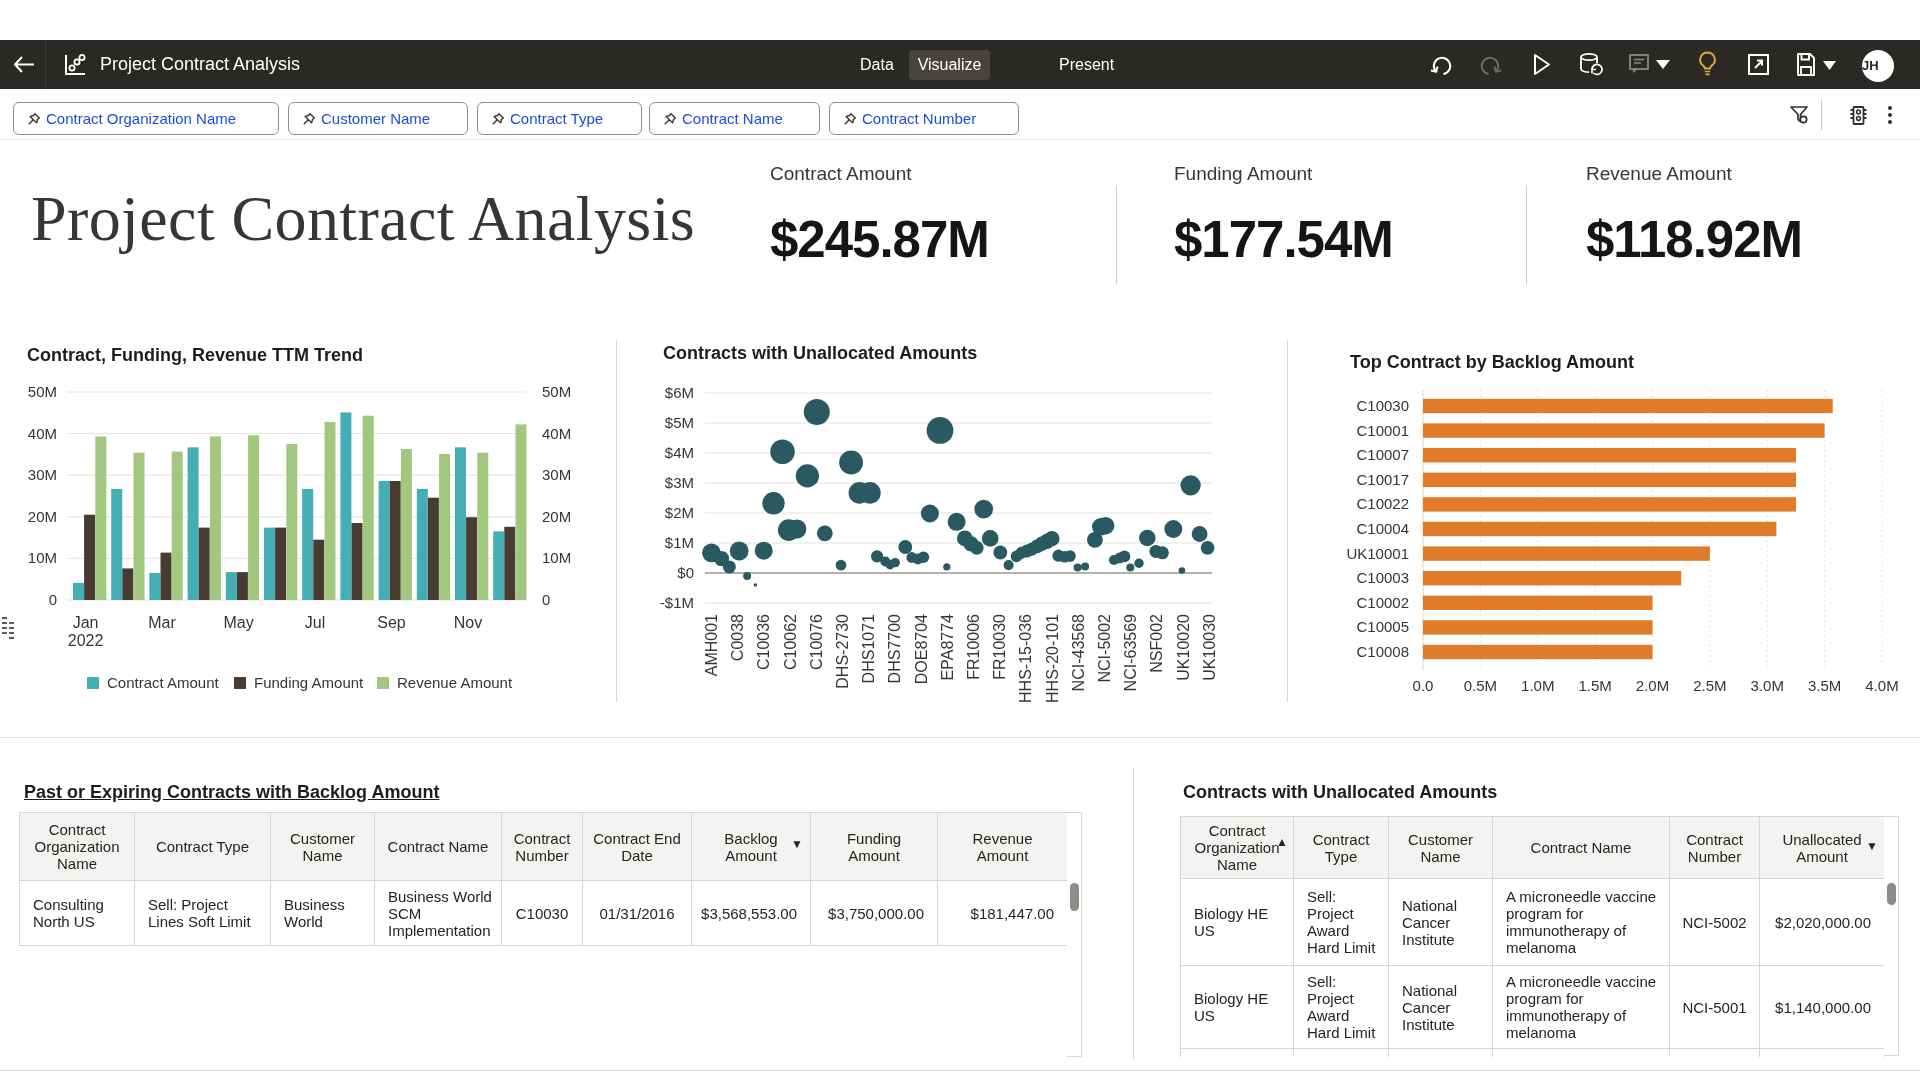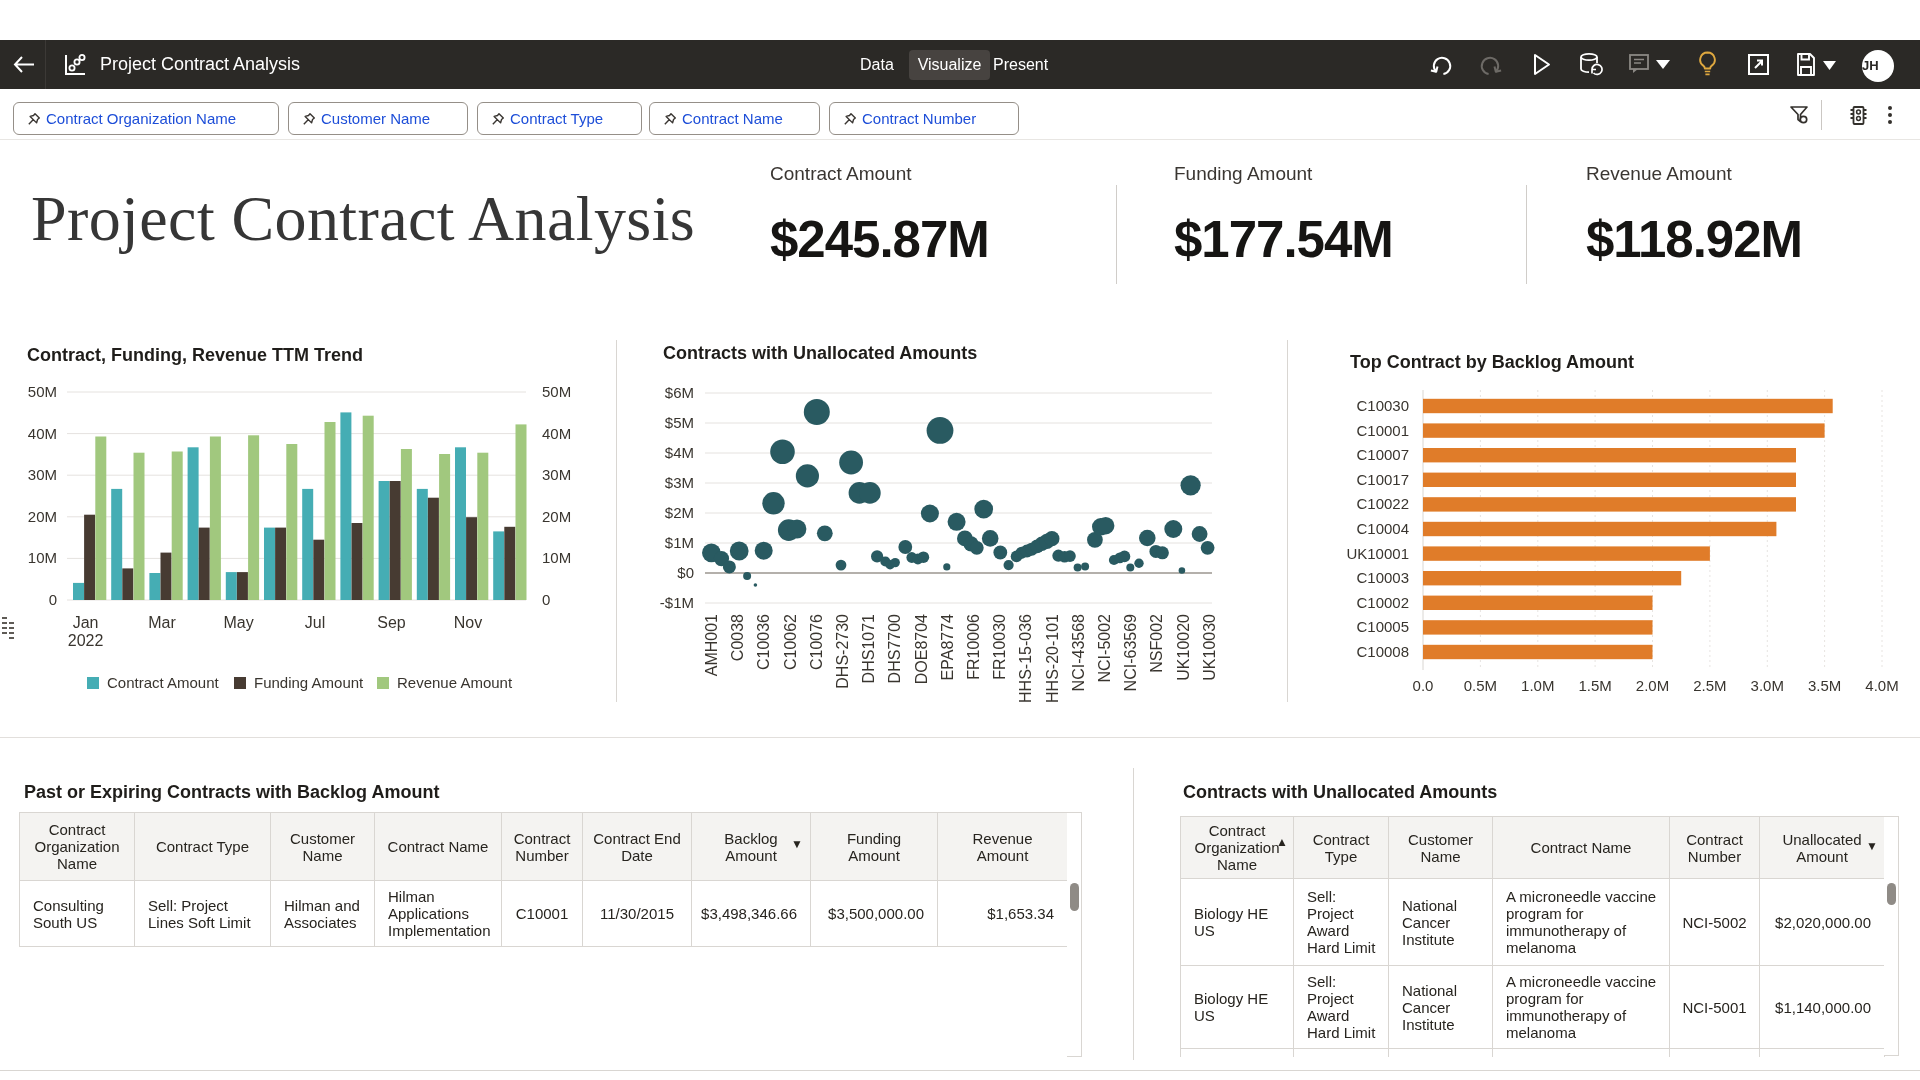--- a/index.html
+++ b/index.html
@@ -50,21 +50,21 @@
   </svg>
   <svg class="abs" style="left:64px;top:14px" width="22" height="22" viewBox="0 0 22 22">
     <path d="M2 1 V20 H21" stroke="#fff" stroke-width="2" fill="none"></path>
     <circle cx="8" cy="14" r="2.6" stroke="#fff" stroke-width="1.8" fill="none"></circle>
     <circle cx="13" cy="8" r="2.6" stroke="#fff" stroke-width="1.8" fill="none"></circle>
     <circle cx="18" cy="3.5" r="2.6" stroke="#fff" stroke-width="1.8" fill="none"></circle>
   </svg>
   <div class="abs navtab" style="left:100px; font-size:18px;">Project Contract Analysis</div>
   <div class="abs navtab" style="left:860px;">Data</div>
   <div class="abs" id="viztab">Visualize</div>
-  <div class="abs navtab" style="left:993px;">Present</div>
+  <div class="abs navtab" style="left:1059px;">Present</div>
 
   <svg class="abs" style="left:1430px;top:13px" width="24" height="24" viewBox="0 0 24 24">
     <path d="M6.2 18.8 A 8.2 8.2 0 1 1 13.4 21.1" stroke="#fff" stroke-width="2" fill="none"></path>
     <path d="M7.5 13.6 L6.2 18.8 L0.9 17.6" stroke="#fff" stroke-width="2" fill="none" stroke-linejoin="round"></path>
   </svg>
   <svg class="abs" style="left:1478px;top:13px" width="24" height="24" viewBox="0 0 24 24">
     <path d="M17.8 18.8 A 8.2 8.2 0 1 0 10.6 21.1" stroke="#6d6a66" stroke-width="2" fill="none"></path>
     <path d="M16.5 13.6 L17.8 18.8 L23.1 17.6" stroke="#6d6a66" stroke-width="2" fill="none" stroke-linejoin="round"></path>
   </svg>
   <svg class="abs" style="left:1533px;top:13px" width="18" height="23" viewBox="0 0 18 23">
@@ -387,21 +387,21 @@
           <text x="250.8" y="361">1.0M</text>
       <text x="308.1" y="361">1.5M</text>
           <text x="365.5" y="361">2.0M</text>
           <text x="422.9" y="361">2.5M</text>
       <text x="480.3" y="361">3.0M</text>
           <text x="537.6" y="361">3.5M</text>
           <text x="595" y="361">4.0M</text>
     </g>
   </svg>
 
-  <div class="abs tbltitle" style="left:24px; top:742px;">Past or Expiring Contracts with Backlog Amount</div>
+  <div class="abs tbltitle" style="left:24px; top:742px;text-decoration:underline;">Past or Expiring Contracts with Backlog Amount</div>
   <div class="abs" style="left:19px; top:772px; width:1063px; height:246px; overflow:hidden;">
     <table style="width:1048px;">
       <colgroup>
             <col style="width:115px">
             <col style="width:136px">
             <col style="width:104px">
             <col style="width:127px">
             <col style="width:81px">
             <col style="width:109px">
             <col style="width:119px">
@@ -413,30 +413,30 @@
         <th>Contract<br>Organization<br>Name</th>
               <th>Contract Type</th>
               <th>Customer<br>Name</th>
               <th>Contract Name</th>
         <th>Contract<br>Number</th>
               <th>Contract End<br>Date</th>
         <th style="position:relative;">Backlog<br>Amount<span style="position:absolute;right:7px;top:24px;font-size:12px;">▼</span></th>
         <th>Funding<br>Amount</th>
               <th>Revenue<br>Amount</th>
       </tr>
-      <tr style="height:66px;">
-        <td class="l">Consulting South US</td>
+      <tr style="height:65px;">
+        <td class="l">Consulting North US</td>
               <td class="l">Sell: Project Lines Soft Limit</td>
-        <td class="l">Hilman and Associates</td>
-              <td class="l">Hilman Applications Implementation</td>
-        <td>C10001</td>
-              <td>11/30/2015</td>
-              <td class="r">$3,498,346.66</td>
-              <td class="r">$3,500,000.00</td>
-              <td class="r">$1,653.34</td>
+        <td class="l">Business World</td>
+              <td class="l">Business World SCM Implementation</td>
+        <td>C10030</td>
+              <td>01/31/2016</td>
+              <td class="r">$3,568,553.00</td>
+              <td class="r">$3,750,000.00</td>
+              <td class="r">$181,447.00</td>
       </tr>
     </tbody>
         </table>
     <div style="position:absolute; left:1048px; top:0; width:15px; height:245px; border-top:1px solid #d9d6d2; border-right:1px solid #d9d6d2; border-bottom:1px solid #d9d6d2; background:#fff;"></div>
     <div style="position:absolute; left:1051px; top:71px; width:9px; height:28px; border-radius:5px; background:#8f8b86;"></div>
   </div>
 
   <div class="abs tbltitle" style="left:1183px; top:742px;">Contracts with Unallocated Amounts</div>
   <div class="abs" style="left:1180px; top:776px; width:720px; height:241px; overflow:hidden;">
     <table style="width:704px;">

